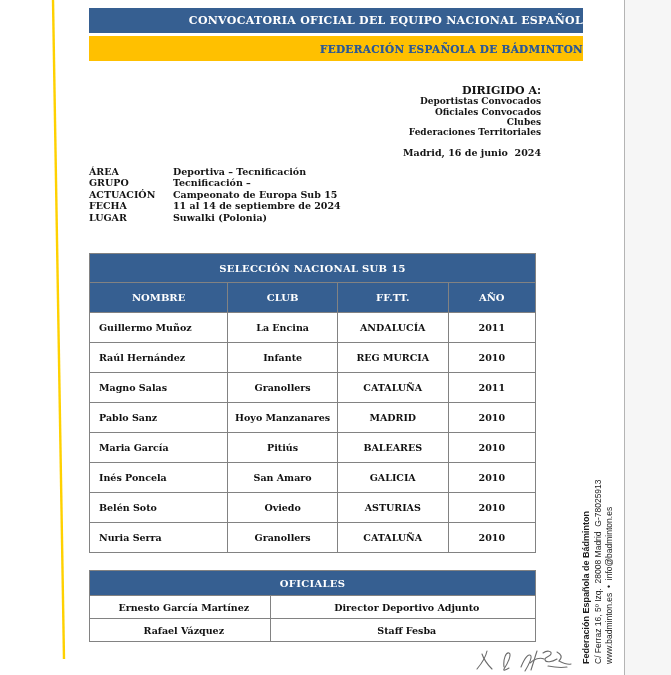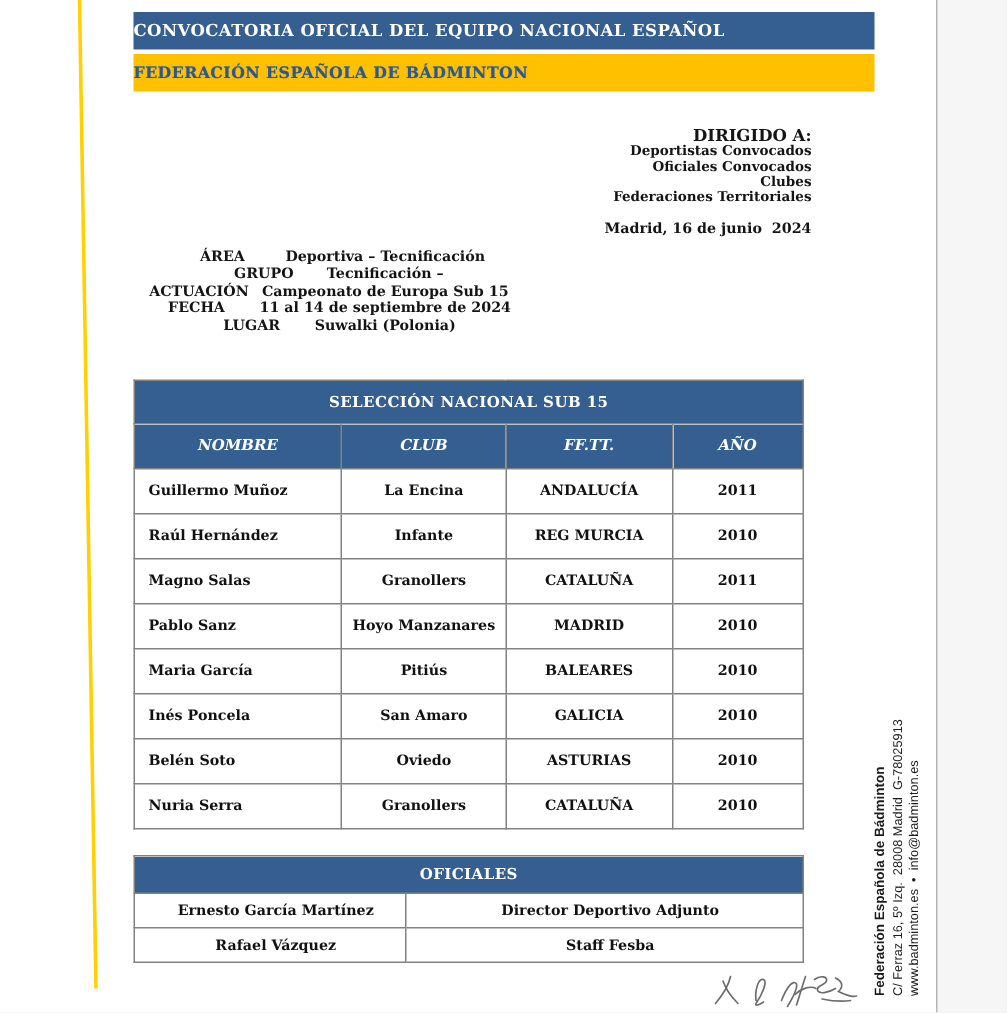--- a/index.html
+++ b/index.html
@@ -8,52 +8,52 @@
     background:#f6f6f6; font-family:"DejaVu Serif", serif;
   }
   .paper {
     position:absolute; left:0; top:0; width:624px; height:675px;
     background:#ffffff; border-right:1px solid #b4b4b4;
   }
   .accent-svg { position:absolute; left:0; top:0; }
 
   .bar {
     position:absolute; left:89px; width:494px; height:25px;
-    display:flex; align-items:center; justify-content:flex-start;
+    display:flex; align-items:center; justify-content:flex-end;
     font-weight:bold; letter-spacing:0.3px;
   }
   .bar-blue { top:8px;  background:#365f91; color:#ffffff; font-size:11px; }
   .bar-gold { top:36px; background:#ffc000; color:#30598b; font-size:10.5px;
               text-shadow:0 0 0.5px #5a7cab; }
 
   .dirigido {
     position:absolute; left:280px; top:86px; width:261px; text-align:right;
     font-weight:bold; color:#141414; font-size:9px; line-height:10.3px;
   }
   .dirigido-heading { font-size:11px; }
   .dateline {
     position:absolute; left:280px; top:147px; width:261px; text-align:right;
     font-weight:bold; color:#141414; font-size:9.5px; white-space:pre;
   }
 
   .info { position:absolute; left:89px; top:166px; font-size:9.5px;
-          font-weight:bold; color:#141414; line-height:11.4px;text-align:center; }
+          font-weight:bold; color:#141414; line-height:11.4px; }
   .info-label { display:inline-block; width:84px; }
 
   table.doc { border-collapse:collapse; table-layout:fixed; }
   table.doc td { border:1.5px solid #828282; font-weight:bold; color:#111;
                  overflow:hidden; white-space:nowrap; }
   .sel-table { position:absolute; left:89px; top:253px; width:447px; }
   .sel-table td.title-cell, .ofi-table td.title-cell {
     background:#365f91; color:#ffffff; text-align:center;
     font-size:10px; height:26px; letter-spacing:0.3px;
   }
   .sel-table td.head-cell {
     background:#365f91; color:#ffffff; text-align:center;
-    font-size:10px; height:27px;font-style:italic;
+    font-size:10px; height:27px;
   }
   .sel-table td.cell { height:27px; font-size:9.5px; text-align:center;margin-top:28px; }
   .sel-table td.c0 { text-align:left; padding-left:9px; }
 
   .ofi-table { position:absolute; left:89px; top:570px; width:447px; }
   .ofi-table td.title-cell { height:22px; }
   .ofi-table td.cell { height:20px; font-size:9.5px; text-align:center;
                        padding-left:9px; }
 
   .sidebar { position:absolute; left:581px; top:396px; width:36px; height:268px; }

